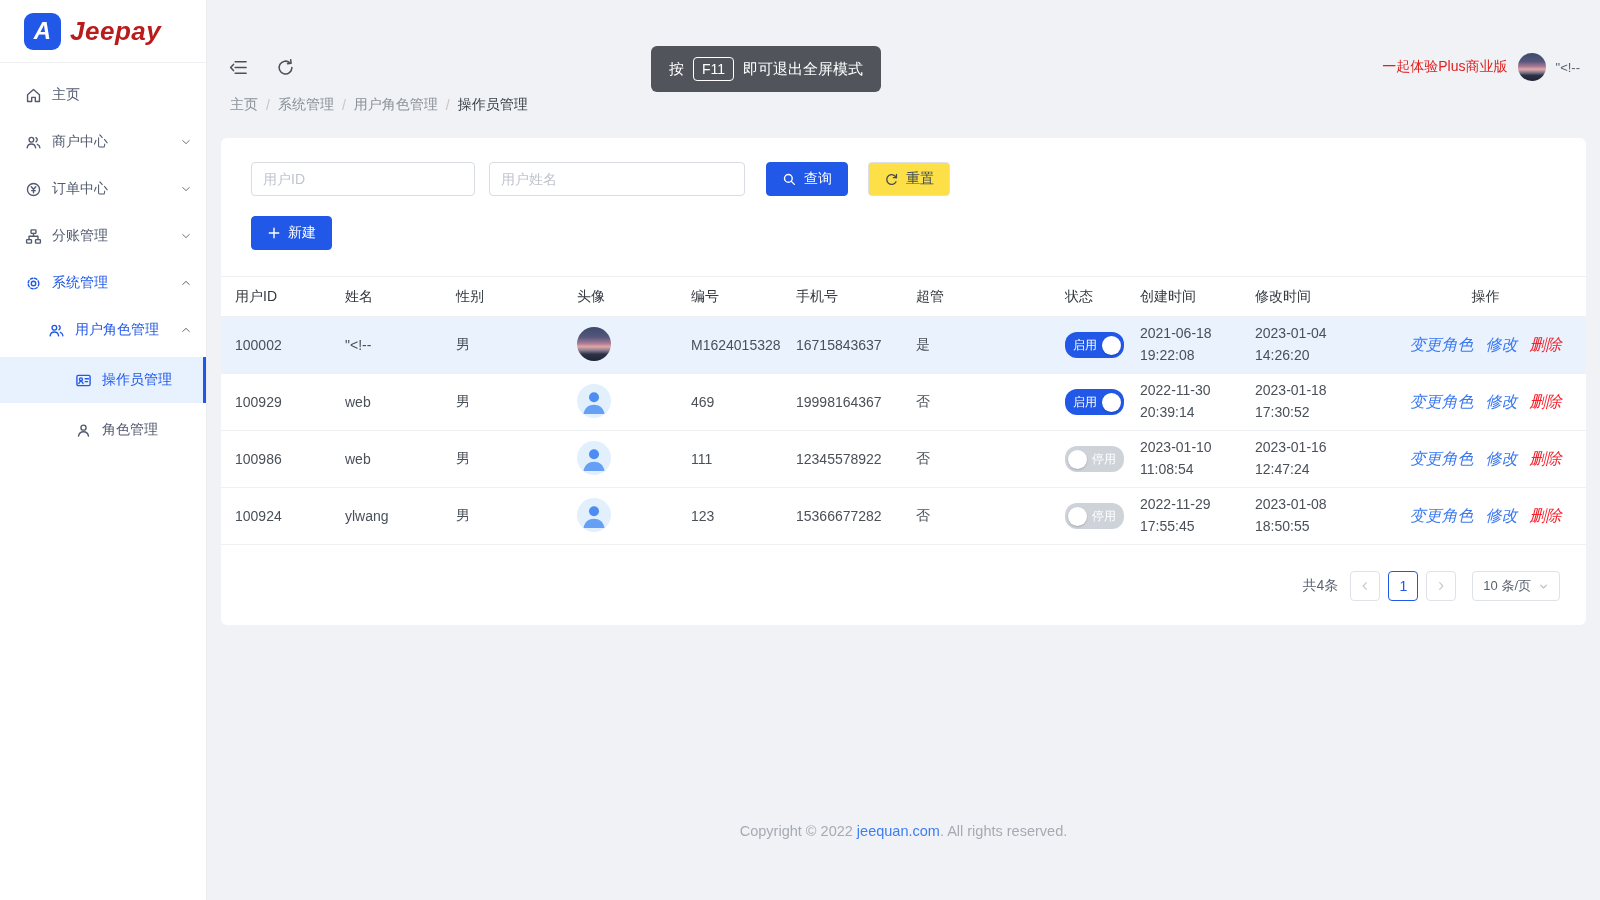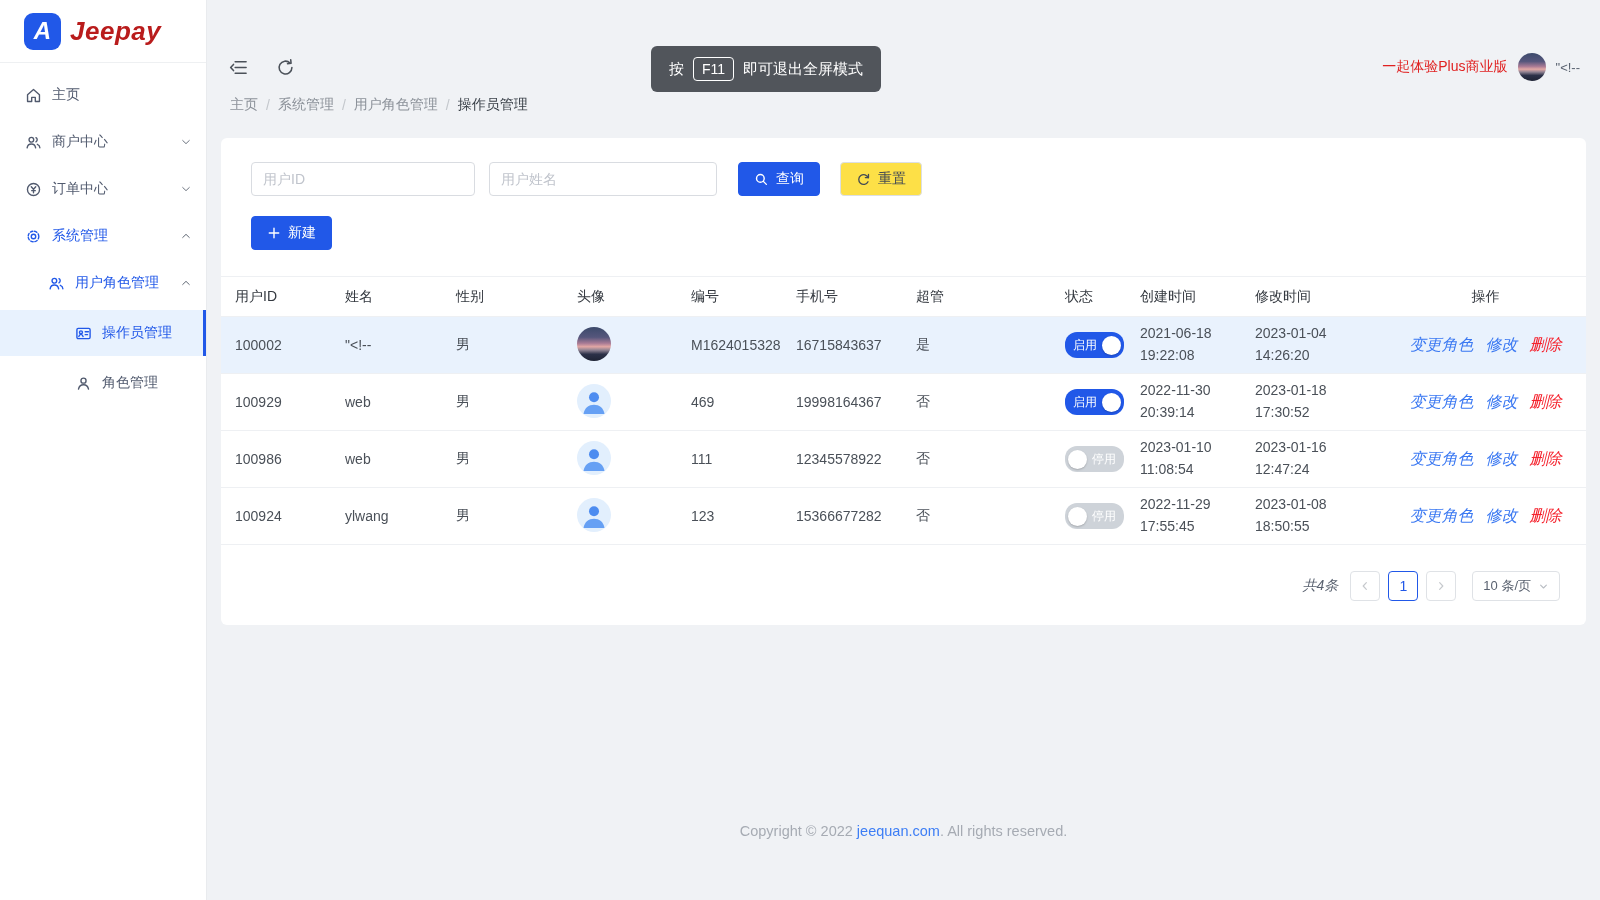--- a/index.html
+++ b/index.html
@@ -39,21 +39,21 @@
   .breadcrumb .sep { color:#c3c7cc; }
 
   .toast { position:absolute; left:444px; top:46px; background:rgba(72,76,82,.95); color:#fff; border-radius:6px; height:46px; display:flex; align-items:center; padding:0 18px; font-size:15px; z-index:10; }
   .toast .keycap { border:1px solid #fff; border-radius:4px; padding:3px 8px; margin:0 9px; font-size:14px; }
 
   
   .card { background:#fff; border-radius:6px; margin-top:24px; padding:24px 0 24px 0; }
   .filters { display:flex; align-items:center; gap:14px; padding:0 24px 0 30px; }
   .txt-input { width:224px; height:34px; border:1px solid #d9dce1; border-radius:4px; padding:0 11px; font-size:14px; color:#444; outline:none; font-family:inherit; }
   .txt-input::placeholder { color:#c0c4cc; }
-  .txt-input.wide { width:228px; margin-right:7px; }
+  .txt-input.wide { width:256px; margin-right:7px; }
   .btn { height:34px; border-radius:4px; font-size:14px; display:inline-flex; align-items:center; gap:7px; cursor:pointer; padding:16px 15px; font-family:inherit; }
   .btn-primary { background:#2158e8; border:1px solid #2158e8; color:#fff; }
   .btn-default { background:#fde047; border:1px solid #dcdfe3; color:#434a54; }
   .create-row { padding:20px 24px 0 30px; }
 
   
   table { width:100%; border-collapse:collapse; table-layout:fixed; margin-top:26px; }
   th { font-weight:500; text-align:left; color:#33383f; font-size:14px; height:40px; border-top:1px solid #eef0f3; border-bottom:1px solid #eef0f3; padding:0 8px 0 8px; }
   th:first-child, td:first-child { padding-left:14px; }
   th.center, td.center { text-align:center; }
@@ -65,21 +65,21 @@
   .link.danger { color:#f5222d; margin-right:0; }
 
   .switch { display:inline-flex; align-items:center; height:26px; border-radius:12px; padding:0 3px; min-width:58px; cursor:pointer; }
   .switch .lbl { color:#fff; font-size:12px; padding:0 5px; }
   .switch.on { background:#2158e8; }
   .switch.off { background:#ced3d9; }
   .knob { width:19px; height:19px; border-radius:50%; background:#fff; box-shadow:0 1px 2px rgba(0,0,0,.2); flex:0 0 19px; }
 
   
   .pagination { display:flex; align-items:center; justify-content:flex-end; gap:8px; padding:26px 26px 0 0; }
-  .pg-total { font-size:14px; color:#5a6270; margin-right:4px;font-style:italic; }
+  .pg-total { font-size:14px; color:#5a6270; margin-right:4px; }
   .pg-btn { width:30px; height:30px; border:1px solid #dfe2e6; border-radius:4px; background:#fff; display:inline-flex; align-items:center; justify-content:center; color:#c6c9cd; cursor:pointer; }
   .pg-btn.page { border-color:#2158e8; color:#2158e8; font-size:14px; }
   .pg-size { height:30px; border:1px solid #dfe2e6; border-radius:4px; background:#fff; display:inline-flex; align-items:center; gap:7px; padding:0 10px; font-size:13px; color:#5a6270; cursor:pointer; margin-left:8px; }
   .pg-size .caret { color:#b9bdc3; display:flex; }
 
   .footer { margin-top:198px; text-align:center; font-size:14.5px; color:#a6abb3; }
   .footer a { color:#3d7ef5; text-decoration:none; }
 </style>
 </head>
 <body>
@@ -115,20 +115,36 @@
           </span>
         </div>
         <div class="menu-item lvl0">
           <span class="mi-icon">
             <svg width="17" height="17" viewBox="0 0 16 16" fill="none" stroke="currentColor" stroke-width="1.3" stroke-linecap="round" stroke-linejoin="round">
               <circle cx="8" cy="8" r="5.7"></circle>
               <path d="M5.9 5.4 8 7.8l2.1-2.4M8 7.8V11M6.3 9.1h3.4"></path>
             </svg>
           </span>
           <span class="mi-label">订单中心</span>
+          <span class="mi-chevron">
+            <svg width="12" height="12" viewBox="0 0 16 16" fill="none" stroke="currentColor" stroke-width="1.3" stroke-linecap="round" stroke-linejoin="round">
+              <path d="M3.6 6 8 10.2 12.4 6"></path>
+            </svg>
+          </span>
+        </div>
+        <div class="menu-item lvl0">
+          <span class="mi-icon">
+            <svg width="17" height="17" viewBox="0 0 16 16" fill="none" stroke="currentColor" stroke-width="1.3" stroke-linecap="round" stroke-linejoin="round">
+              <rect x="5.7" y="1.8" width="4.6" height="3.3" rx=".6"></rect>
+              <rect x="1.5" y="10.9" width="4.6" height="3.3" rx=".6"></rect>
+              <rect x="9.9" y="10.9" width="4.6" height="3.3" rx=".6"></rect>
+              <path d="M8 5.1v2.7M3.8 10.9V7.8h8.4v3.1"></path>
+            </svg>
+          </span>
+          <span class="mi-label">分账管理</span>
           <span class="mi-chevron">
             <svg width="12" height="12" viewBox="0 0 16 16" fill="none" stroke="currentColor" stroke-width="1.3" stroke-linecap="round" stroke-linejoin="round">
               <path d="M3.6 6 8 10.2 12.4 6"></path>
             </svg>
           </span>
         </div>
         <div class="menu-item lvl0 active">
           <span class="mi-icon">
             <svg width="17" height="17" viewBox="0 0 16 16" fill="none" stroke="currentColor" stroke-width="1.3" stroke-linecap="round" stroke-linejoin="round">
               <circle cx="8" cy="8" r="2.1"></circle>

